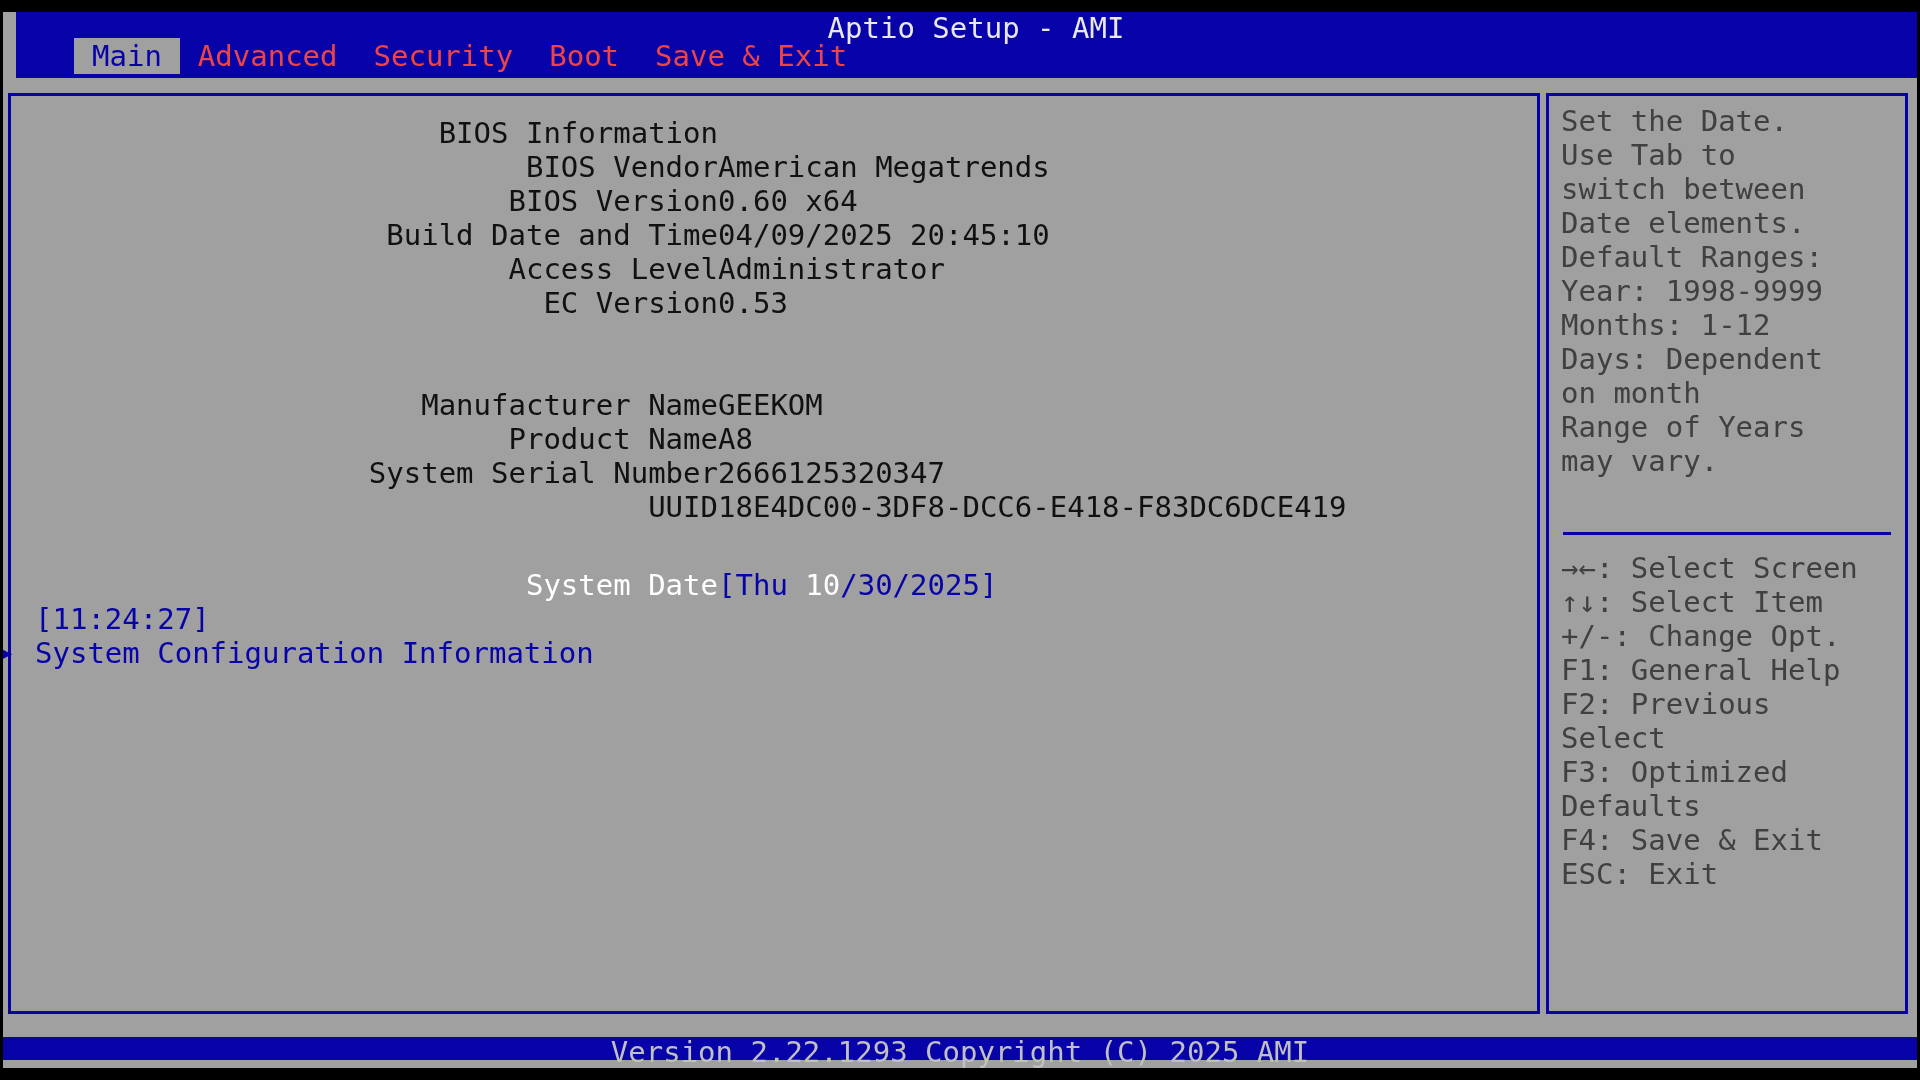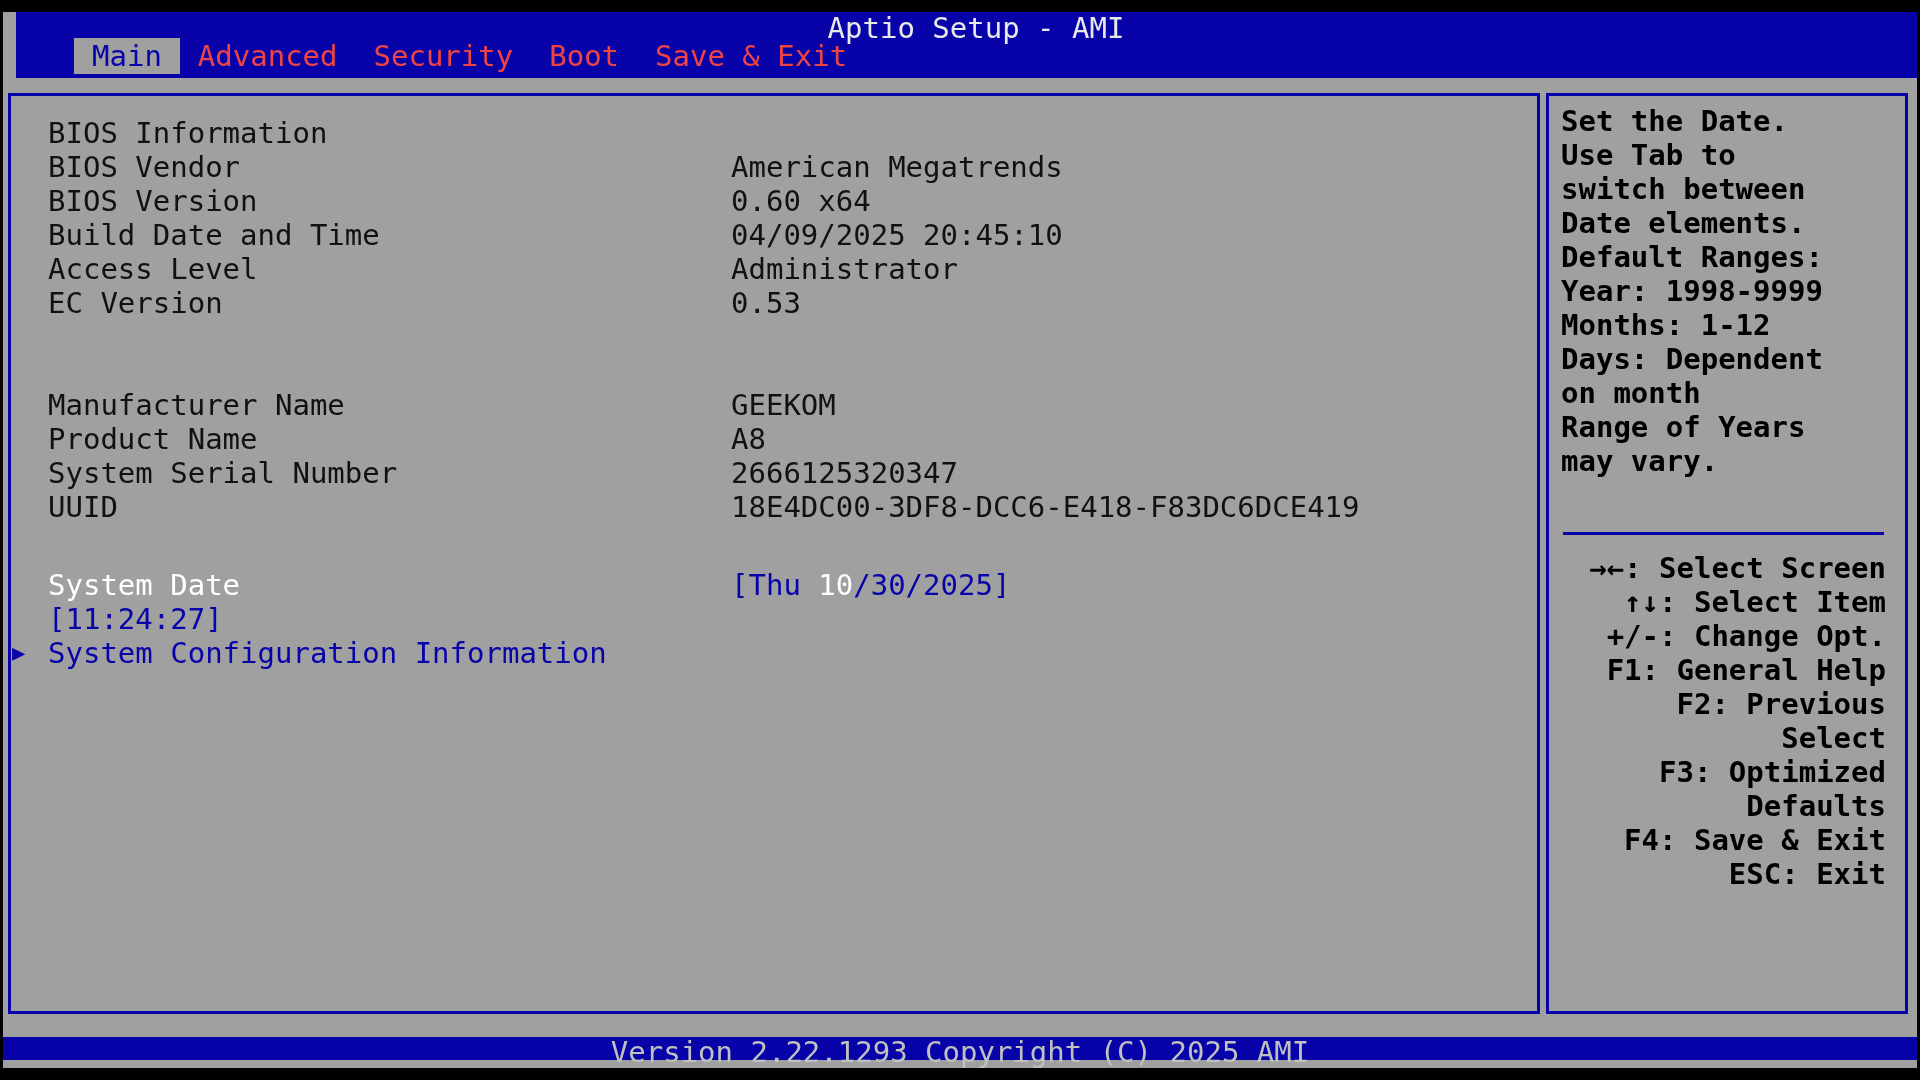--- a/index.html
+++ b/index.html
@@ -15,35 +15,35 @@
   .header{position:absolute;top:12px;left:0;width:1920px;height:66px;background:#0703A8;margin-left:16px;}
   .title{position:absolute;top:0;left:0;width:100%;height:30px;line-height:32px;text-align:center;color:#E8E8E8;}
   .menubar{position:absolute;bottom:4px;left:58px;height:36px;display:flex;gap:0;}
   .tab{padding:0 18px;line-height:36px;color:#ef4444;white-space:pre;}
   .tab.active{background:#A0A0A0;color:#0703A8;}
 
   .panel{position:absolute;border:3px solid #0703A8;background:#A0A0A0;box-sizing:border-box;}
   .left-panel{left:8px;top:93px;width:1532px;height:921px;}
   .right-panel{left:1546px;top:93px;width:362px;height:921px;}
 
-  .rows{padding:20px 0 0 37px;}
+  .rows{padding:20px 0 0 24px;text-align:right;}
   .row{height:34px;line-height:34px;display:flex;white-space:pre;}
   .row .lbl{width:683px;flex:none;}
   .black{color:#111111;}
   .blue{color:#0703A8;}
   .white{color:#FFFFFF;}
   .sp68{height:68px;}
   .sp44{height:44px;}
   .submenu{position:relative;}
   .marker{position:absolute;left:-36px;top:0;font-size:22px;line-height:34px;color:#0703A8;}
 
-  .help{padding:8px 19px 0 12px;color:#000000;font-weight:bold;}
+  .help{padding:8px 12px 0 12px;color:#404040;}
   .help-line{height:34px;line-height:34px;white-space:pre;}
   .divider{border-top:3px solid #0703A8;margin:54px 2px 16px 2px;height:0;}
-  .legend-line{height:34px;line-height:34px;white-space:pre;text-align:right;}
+  .legend-line{height:34px;line-height:34px;white-space:pre;}
 
   .footer{position:absolute;top:1037px;left:0;width:1920px;height:23px;background:#0703A8;
           color:#C0C0C0;text-align:center;line-height:31px;}
   .strip-bottom{position:absolute;top:1068px;left:0;width:1920px;height:12px;background:#000;}
 </style>
 </head>
 <body>
 
 <div class="screen">
   <div class="strip-top"></div>

